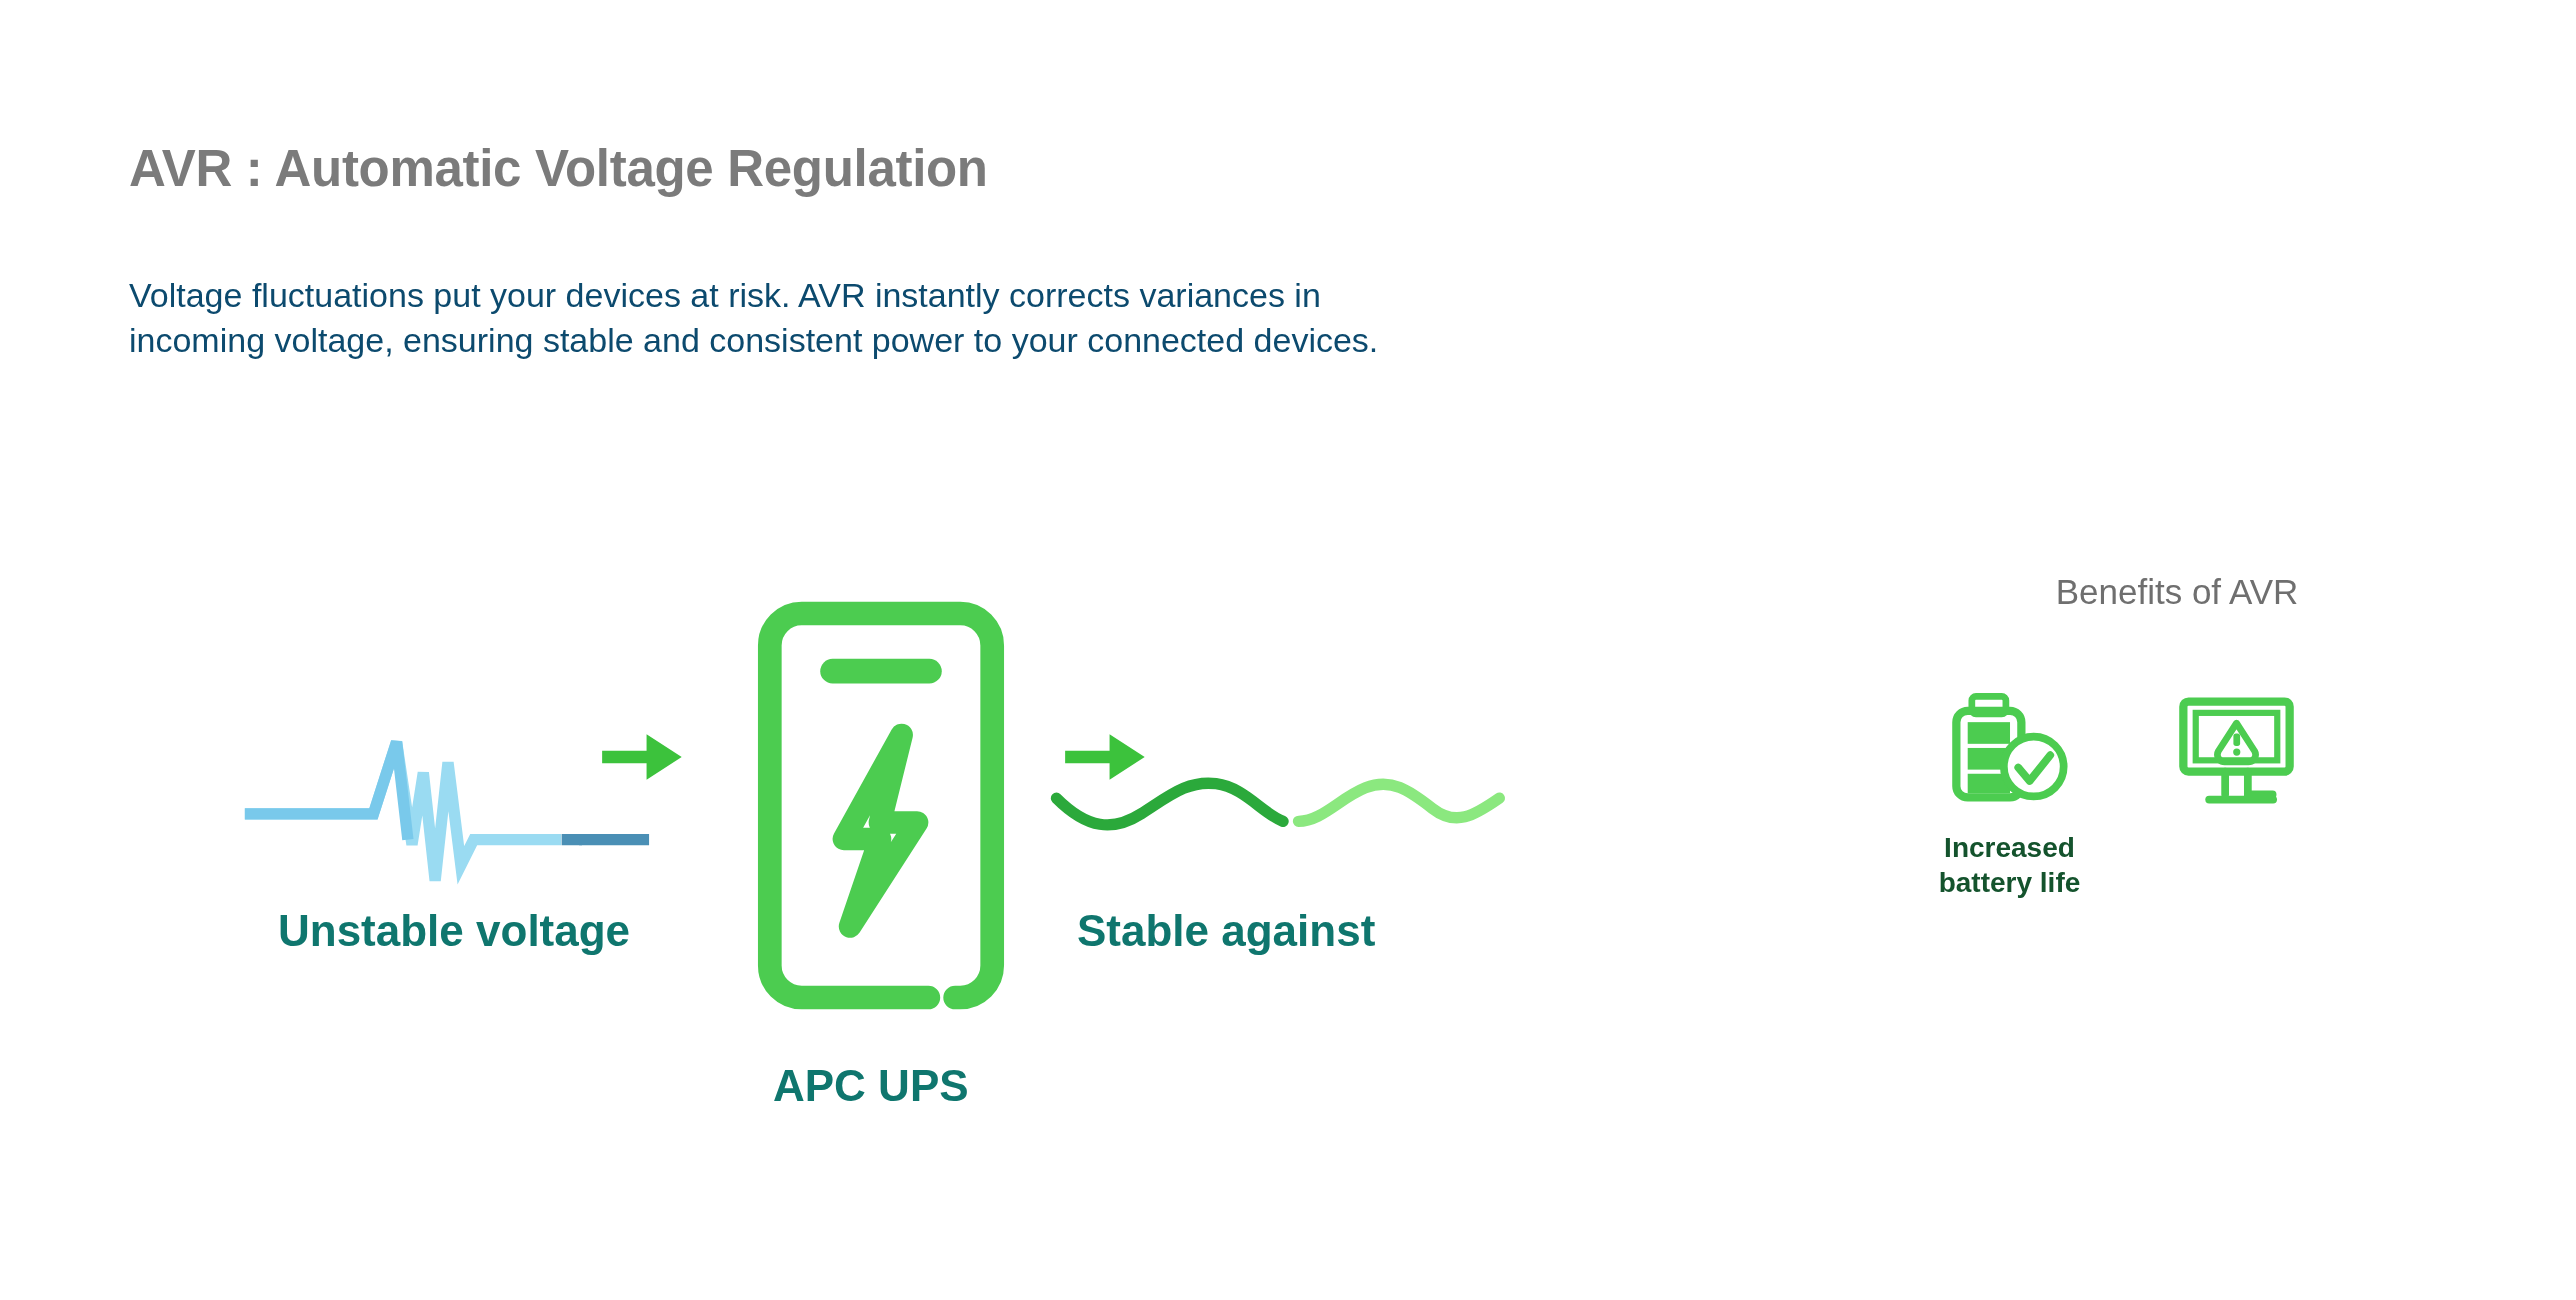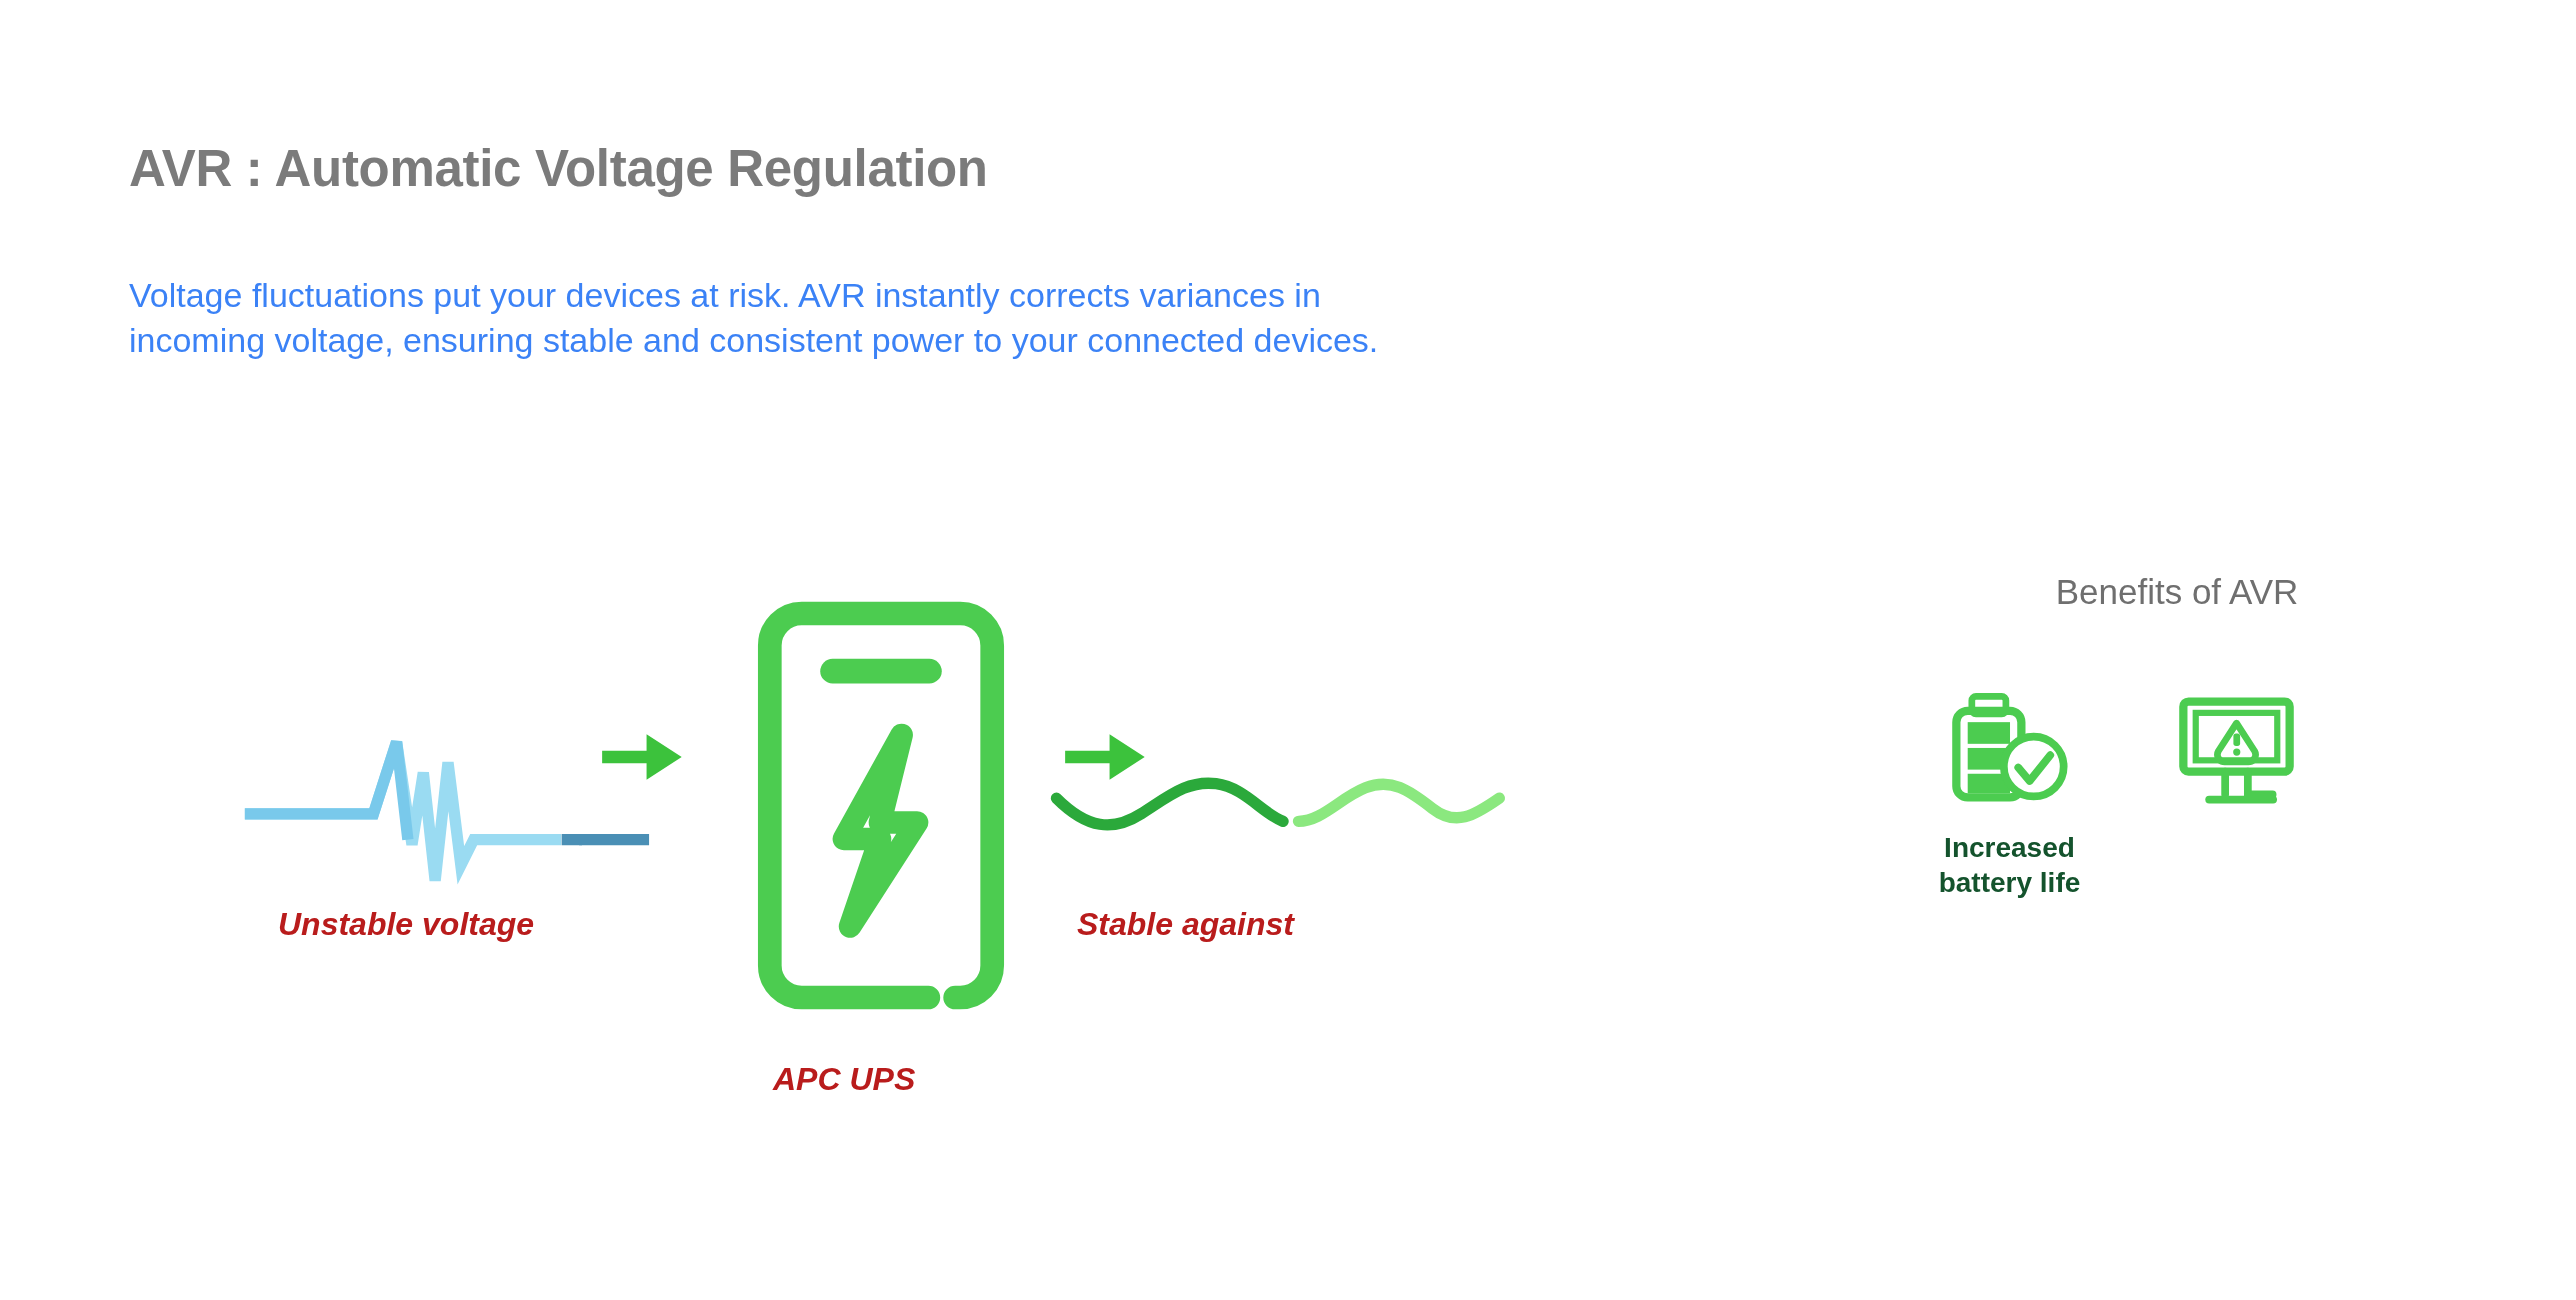--- a/index.html
+++ b/index.html
@@ -13,36 +13,36 @@
   .page{position:relative;width:3156px;height:1301px;}
 
   
   .title{
     position:absolute;left:129px;top:139px;
     font-size:51px;font-weight:bold;color:#7b7b7b;
     letter-spacing:-0.3px;white-space:nowrap;
   }
   .subtitle{
     position:absolute;left:129px;top:273px;
-    font-size:34px;color:#3b82f6;line-height:1.32;
+    font-size:34px;color:#0c4a6e;line-height:1.32;
     font-weight:400;white-space:pre-line;
   }
 
   
   .diagram{position:absolute;left:0;top:556px;width:1597px;height:577px;}
 
   .wave-left{position:absolute;left:242px;top:155px;}
   .arrow-left{position:absolute;left:598px;top:170px;}
   .ups{position:absolute;left:747px;top:41px;}
   .arrow-right{position:absolute;left:1061px;top:170px;}
   .wave-right{position:absolute;left:1041px;top:170px;}
 
   .cap{
-    position:absolute;font-size:32px;color:#b91c1c;
-    font-weight:bold;white-space:nowrap;font-style:italic;
+    position:absolute;font-size:44px;color:#0f766e;
+    font-weight:bold;white-space:nowrap;
   }
   .cap-unstable{left:278px;top:350px;}
   .cap-stable{left:1077px;top:350px;}
   .cap-ups{left:773px;top:505px;}
 
   
   .benefits{position:absolute;left:1752px;top:556px;width:1236px;height:515px;}
   .benefits-title{
     position:absolute;left:0;top:15.5px;width:850px;
     text-align:center;font-size:35px;color:#6f6f6f;

